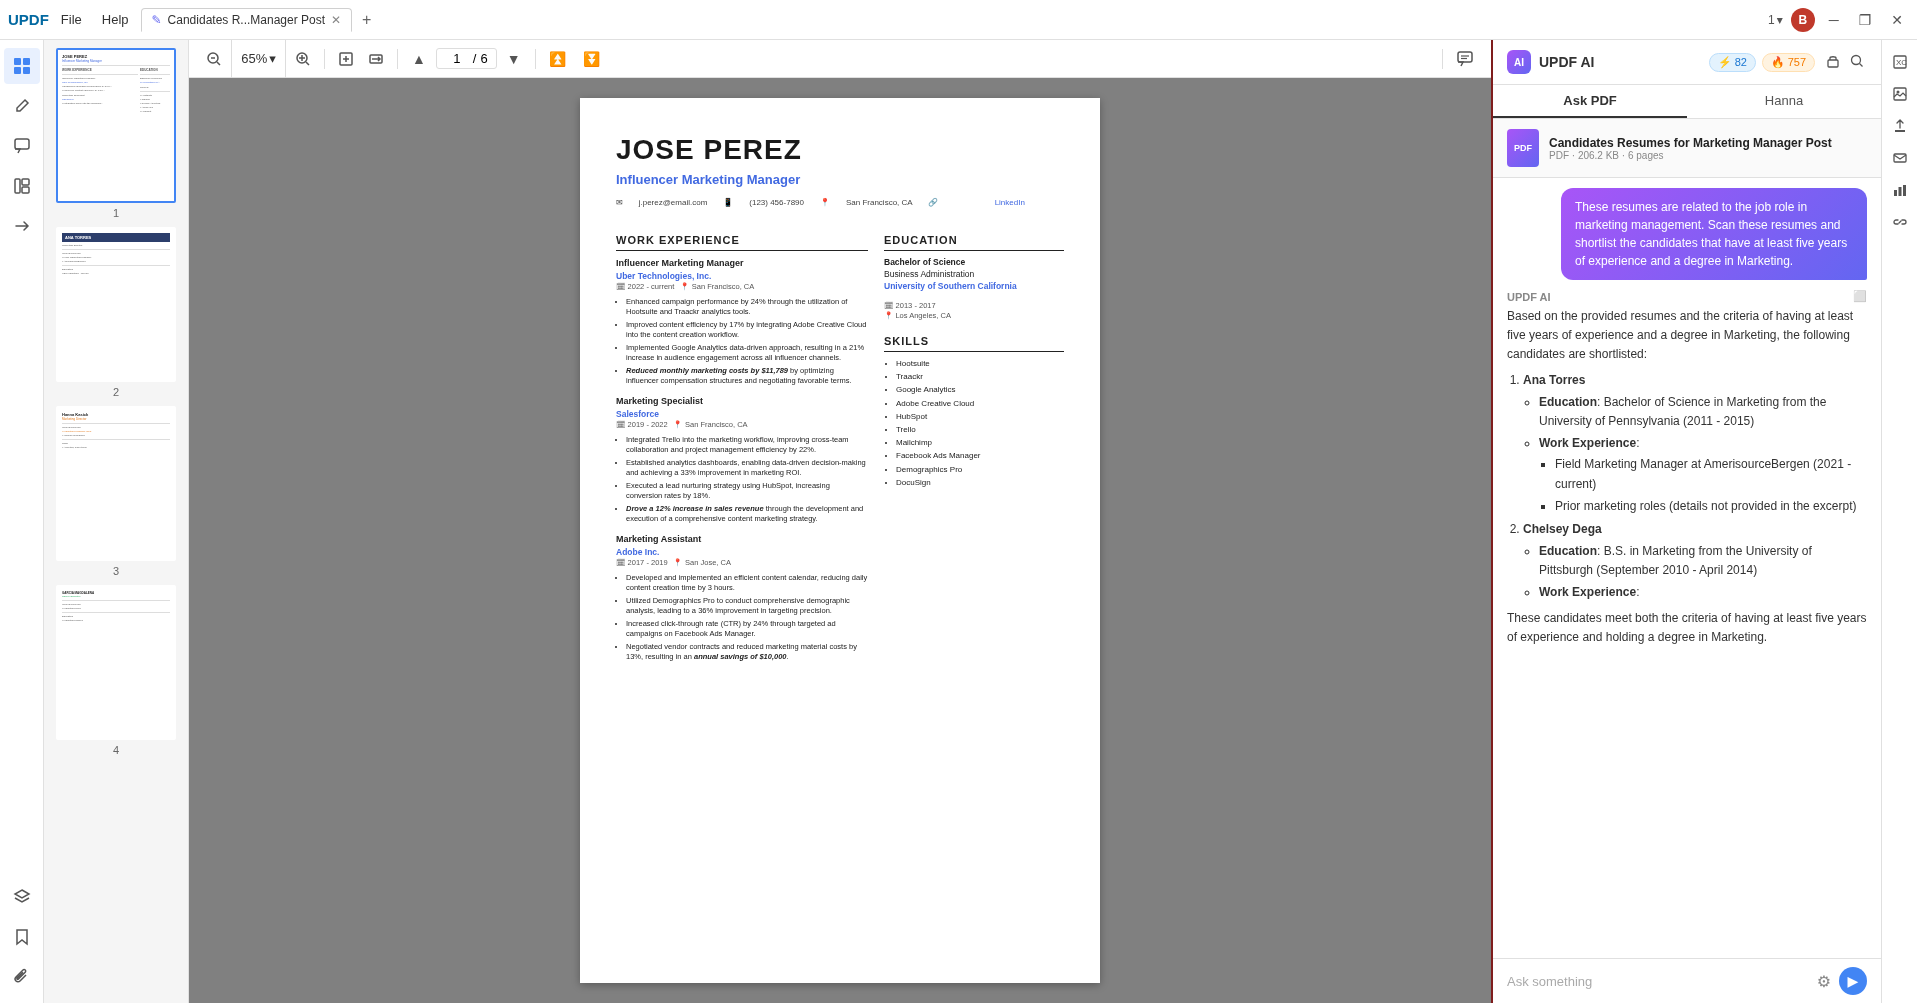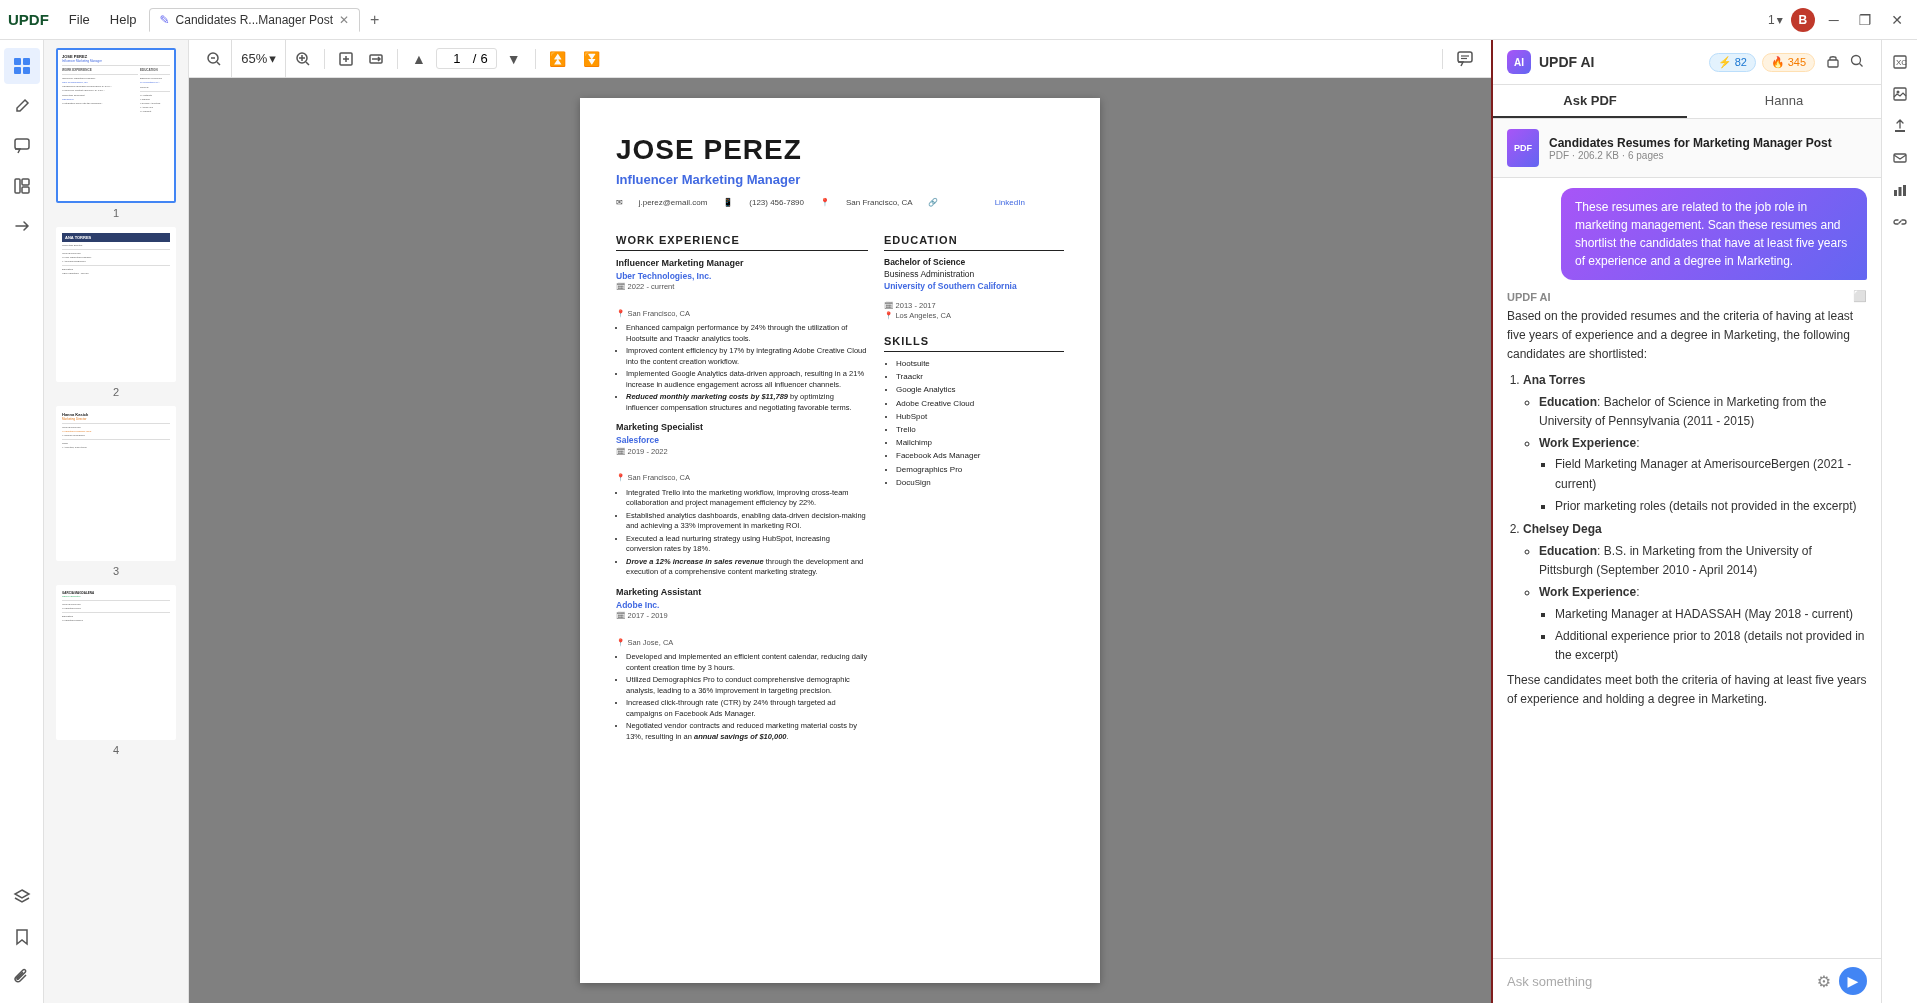--- a/index.html
+++ b/index.html
@@ -1,20 +1,20 @@
 <!DOCTYPE html>
 <html><head>
   <meta charset="utf-8">
   <style>
     * { box-sizing: border-box; margin: 0; padding: 0; }
     body { font-family: 'Segoe UI', Arial, sans-serif; background: #f0f0f0; display: flex; flex-direction: column; height: 100vh; overflow: hidden; }
 
     
     .topbar { display: flex; align-items: center; background: #fff; border-bottom: 1px solid #e0e0e0; height: 40px; padding: 0 8px; gap: 4px; }
-    .topbar-logo { color: #14532d; font-weight: bold; font-size: 15px; margin-right: 8px; }
+    .topbar-logo { color: #0369a1; font-weight: bold; font-size: 15px; margin-right: 0; }
     .topbar-btn { background: none; border: none; cursor: pointer; padding: 4px 8px; font-size: 13px; color: #333; }
     .tab { display: flex; align-items: center; background: #f5f5f5; border: 1px solid #d0d0d0; border-radius: 4px 4px 0 0; padding: 4px 10px; font-size: 12px; color: #333; gap: 6px; cursor: pointer; }
     .tab.active { background: #fff; border-bottom: 1px solid #fff; }
     .tab-close { color: #888; cursor: pointer; font-size: 12px; }
     .tab-add { background: none; border: none; cursor: pointer; color: #666; font-size: 16px; padding: 0 6px; }
     .topbar-right { margin-left: auto; display: flex; align-items: center; gap: 8px; }
     .topbar-right-btn { background: none; border: none; cursor: pointer; color: #555; font-size: 14px; padding: 3px 6px; }
     .user-badge { background: #c0392b; color: #fff; border-radius: 50%; width: 24px; height: 24px; display: flex; align-items: center; justify-content: center; font-size: 12px; font-weight: bold; cursor: pointer; }
     .page-num { font-size: 12px; color: #555; cursor: pointer; display: flex; align-items: center; gap: 2px; }
 
@@ -48,21 +48,21 @@
     .pdf-page { background: #fff; width: 520px; min-height: 750px; padding: 32px 36px; box-shadow: 0 2px 8px rgba(0,0,0,0.3); position: relative; font-size: 8.5px; line-height: 1.4; color: #222; }
 
     
     .resume-name { font-size: 28px; font-weight: 900; color: #1a1a1a; letter-spacing: 1px; margin-bottom: 2px; }
     .resume-title { font-size: 13px; color: #4169e1; font-weight: 600; margin-bottom: 8px; }
     .resume-contact { display: flex; gap: 16px; font-size: 8px; color: #444; margin-bottom: 12px; }
     .resume-contact a { color: #4169e1; text-decoration: none; padding-left: 40px; }
     .resume-section-title { font-size: 11px; font-weight: 800; letter-spacing: 1px; border-bottom: 1.5px solid #222; margin-bottom: 6px; padding-bottom: 2px; margin-top: 12px; }
     .resume-job-title { font-size: 9px; font-weight: 700; color: #222; margin-bottom: 1px; }
     .resume-company { font-size: 8.5px; color: #4169e1; font-weight: 600; }
-    .resume-meta { font-size: 7.5px; color: #555; margin-bottom: 4px; display: flex; gap: 16px; flex-direction: column; }
+    .resume-meta { font-size: 7.5px; color: #555; margin-bottom: 4px; display: flex; gap: 6px; }
     .resume-bullets { padding-left: 10px; margin-top: 2px; }
     .resume-bullets li { margin-bottom: 2px; font-size: 7.5px; }
     .resume-italic-bold { font-weight: 700; font-style: italic; }
     .two-col { display: grid; grid-template-columns: 1fr 180px; gap: 16px; }
     .skills-list { list-style: disc; padding-left: 12px; }
     .skills-list li { font-size: 8px; margin-bottom: 2px; }
     .edu-degree { font-size: 8.5px; font-weight: 600; }
     .edu-field { font-size: 8.5px; }
     .edu-school { color: #4169e1; font-size: 8.5px; font-weight: 600; }
     .edu-year { font-size: 7.5px; color: #555; margin-top: 8px; }
@@ -441,21 +441,21 @@
     <div class="ai-panel-header">
       <div class="ai-logo">AI</div>
       <span class="ai-title">UPDF AI</span>
       <div class="ai-header-badges">
         <div class="ai-badge ai-badge-blue">
           <span>⚡</span>
           <span>82</span>
         </div>
         <div class="ai-badge ai-badge-orange">
           <span>🔥</span>
-          <span>345</span>
+          <span>757</span>
         </div>
       </div>
       <div class="ai-header-icons">
         <button class="ai-header-icon-btn">
           <svg width="14" height="14" viewBox="0 0 14 14" fill="none">
               <rect x="2" y="6" width="10" height="7" rx="1" stroke="#555" stroke-width="1.3" fill="none"></rect>
               <path d="M4 6V4C4 2.3 10 2.3 10 4V6" stroke="#555" stroke-width="1.3" fill="none"></path>
             </svg>
         </button>
         <button class="ai-header-icon-btn">
@@ -507,24 +507,20 @@
               </ul>
             </li>
             <li style="margin-top:4px;">
               <span class="ai-bold">Chelsey Dega</span>
               <ul style="margin-top:3px;">
                 <li>
                   <span class="ai-bold">Education</span>: <span>B.S. in Marketing from the University of Pittsburgh (September 2010 - April 2014)</span>
                 </li>
                 <li>
                   <span class="ai-bold">Work Experience</span>:
-                  <ul style="margin-top:2px;">
-                    <li>Marketing Manager at HADASSAH (May 2018 - current)</li>
-                    <li>Additional experience prior to 2018 (details not provided in the excerpt)</li>
-                  </ul>
                 </li>
               </ul>
             </li>
           </ol>
           <p style="margin-top:6px;">These candidates meet both the criteria of having at least five years of experience and holding a degree in Marketing.</p>
         </div>
       </div>
     </div>
 
     <div class="ai-input-area">

